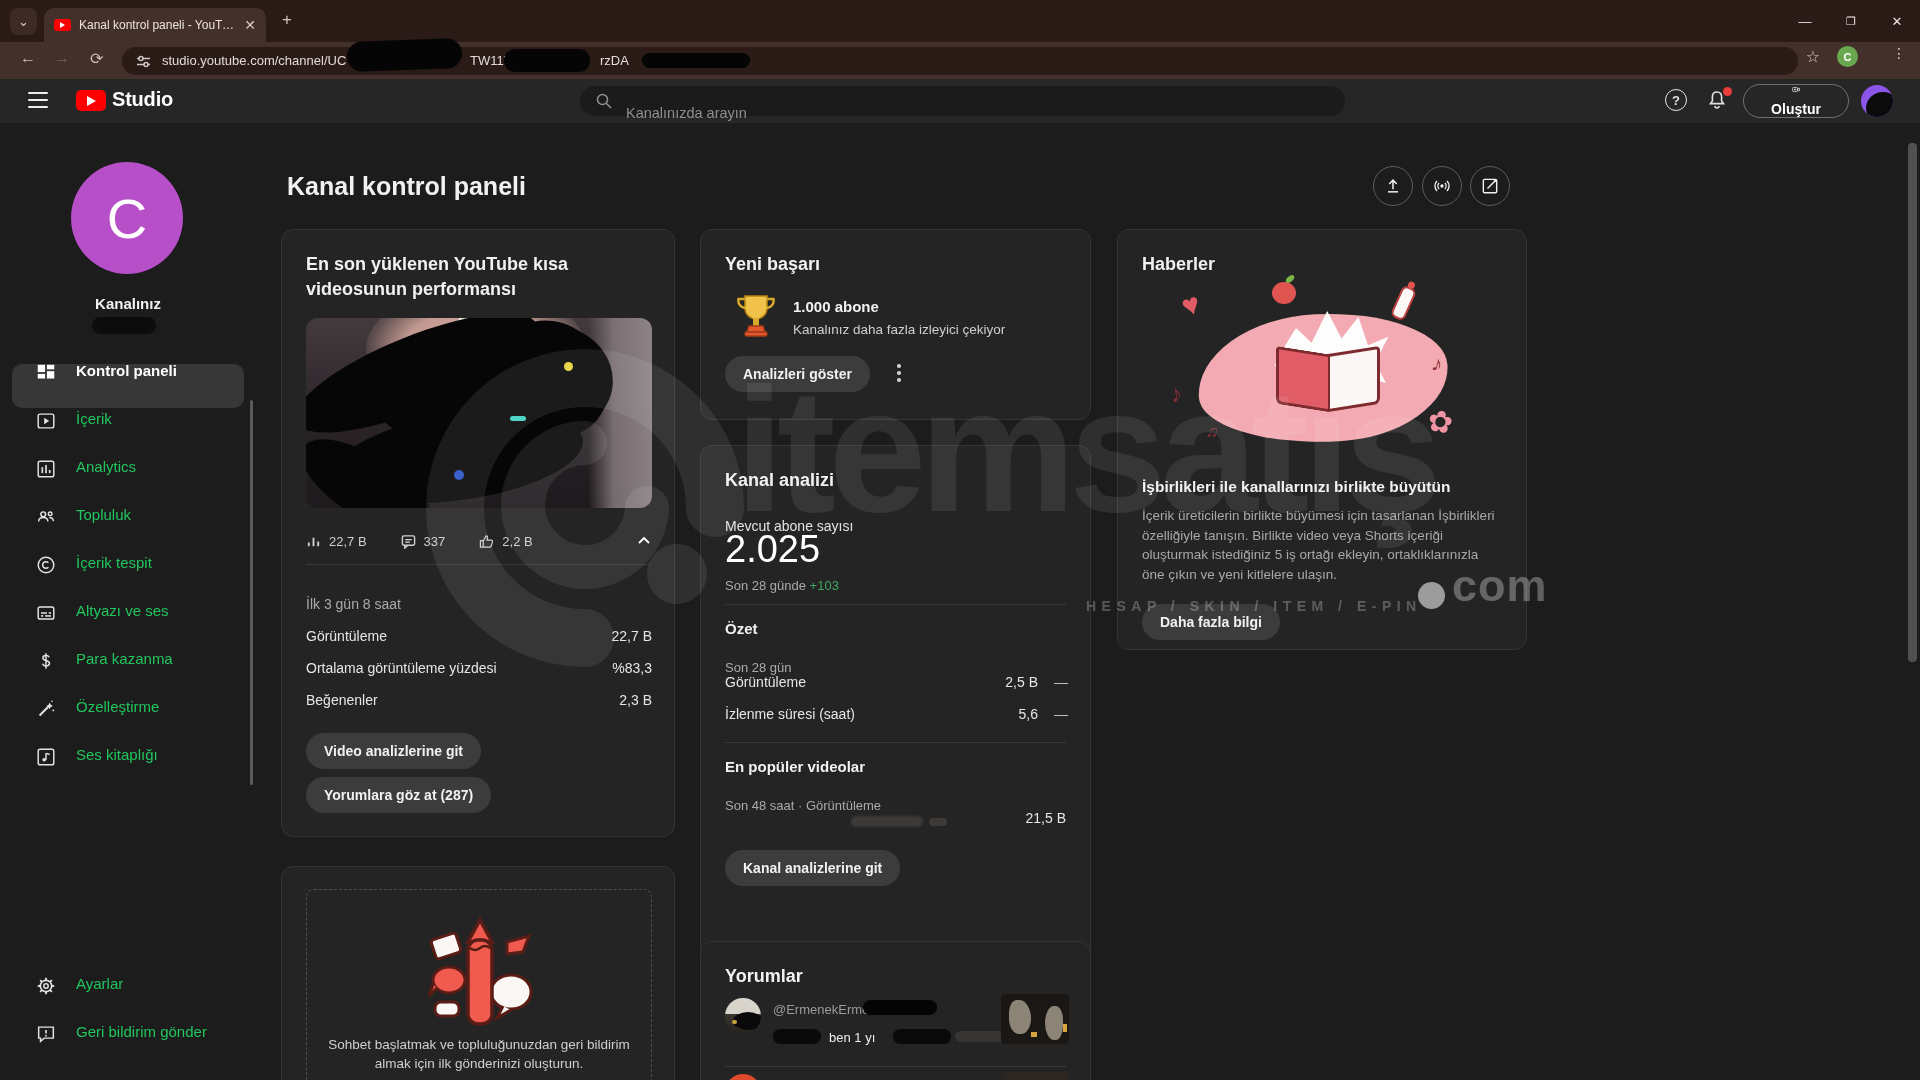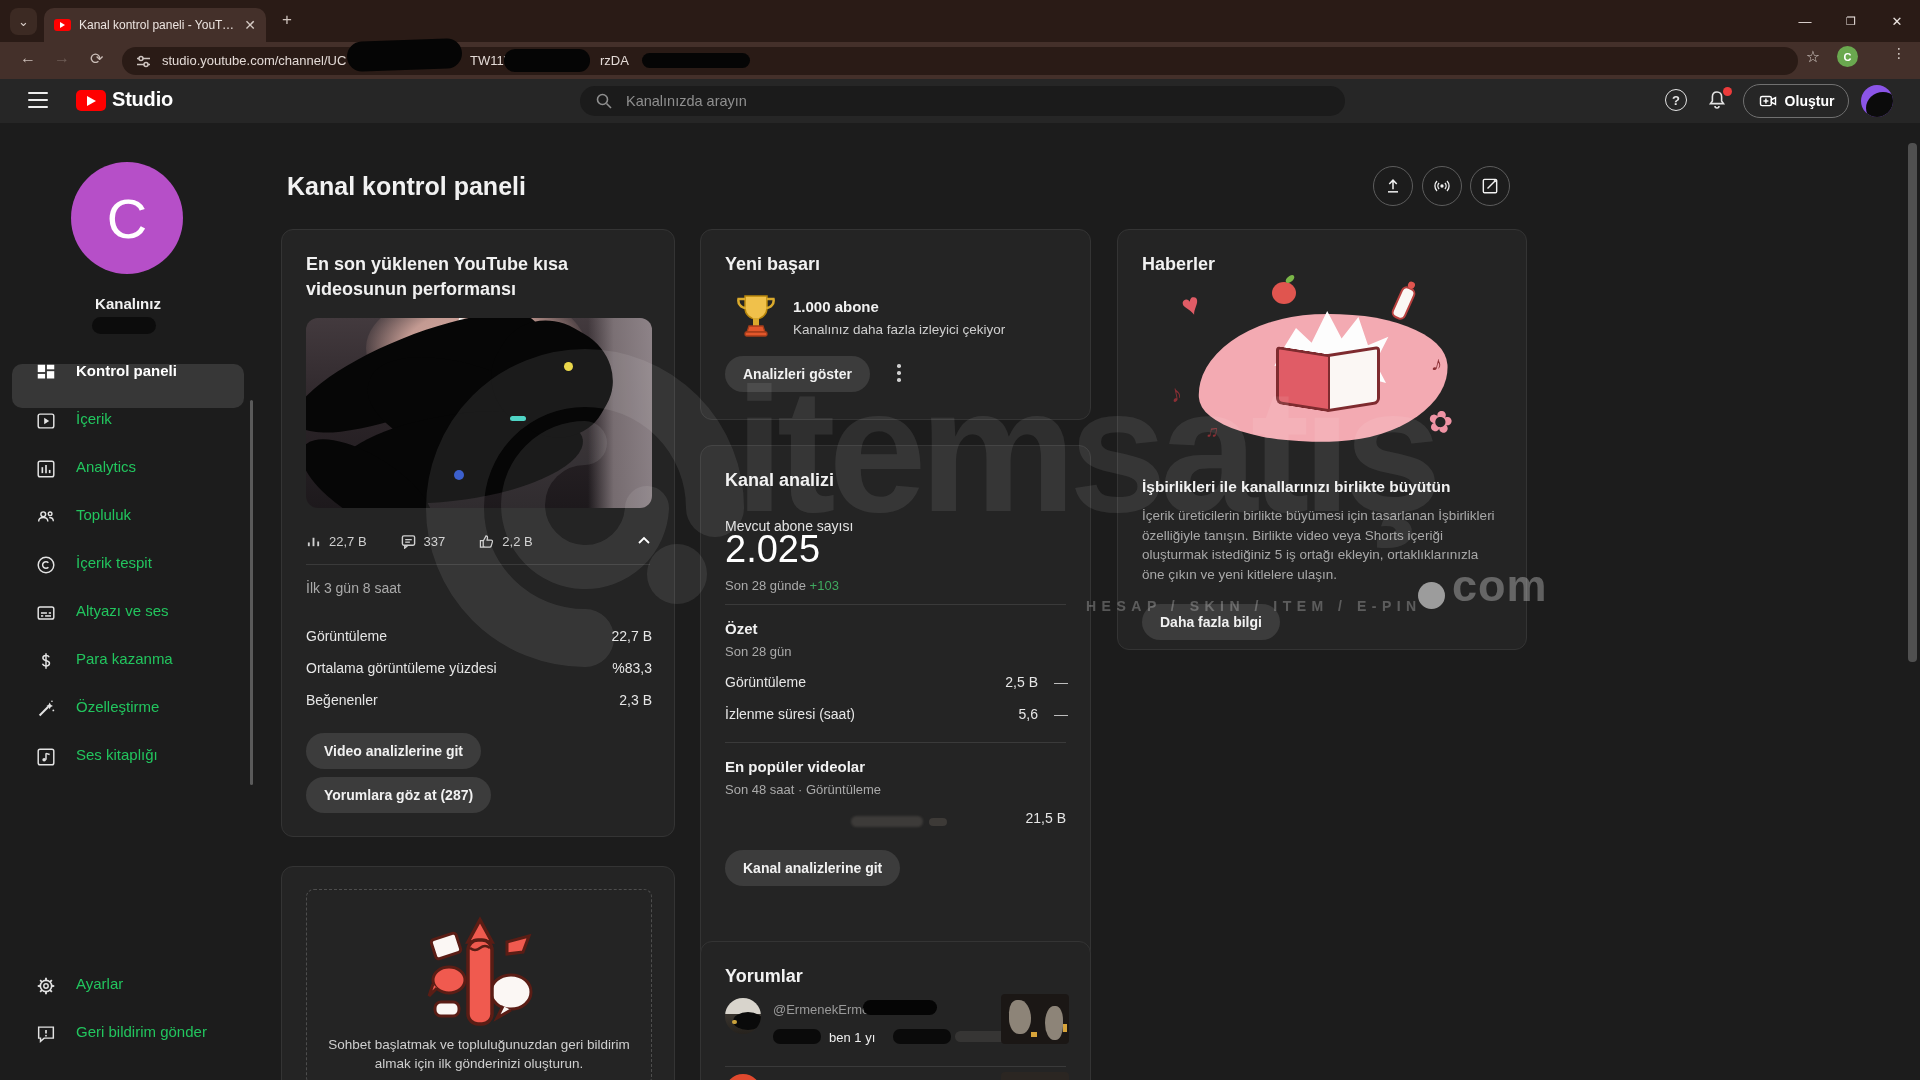--- a/index.html
+++ b/index.html
@@ -41,29 +41,29 @@
   
   .studio-header { position:absolute; left:0; top:79px; width:1920px; height:44px; background:#262626; z-index:90; }
   .hamburger { position:absolute; left:28px; top:13px; width:20px; height:16px; }
   .hamburger span { display:block; height:2px; background:#eee; margin-bottom:5px; border-radius:1px; }
   .yt-logo { position:absolute; left:76px; top:11px; width:30px; height:21px; background:#f00; border-radius:5px; }
   .yt-logo::after { content:""; position:absolute; left:11px; top:6px; border-left:9px solid #fff;
     border-top:5px solid transparent; border-bottom:5px solid transparent; }
   .studio-word { position:absolute; left:112px; top:9px; color:#fff; font-size:20px; font-weight:600; letter-spacing:-0.2px; }
   .search-pill { position:absolute; left:580px; top:7px; width:765px; height:30px; border-radius:15px; background:#1b1b1b; }
   .search-pill svg { position:absolute; left:16px; top:7px; }
-  .search-input { position:absolute; left:46px; top:0; width:690px; height:30px; background:transparent; border:none; outline:none;
+  .search-input { position:absolute; left:46px; top:12px; width:690px; height:30px; background:transparent; border:none; outline:none;
     color:#8f8f8f; font-size:14.5px; font-family:inherit; }
   .search-input::placeholder { color:#8f8f8f; }
   .help-circle { position:absolute; left:1665px; top:10px; width:22px; height:22px; border-radius:50%; border:1.6px solid #e3e3e3;
     color:#e3e3e3; font-size:13px; font-weight:bold; display:flex; align-items:center; justify-content:center; }
   .bell-wrap { position:absolute; left:1705px; top:9px; width:26px; height:26px; }
   .bell-dot { position:absolute; right:-1px; top:-1px; width:9px; height:9px; border-radius:50%; background:#ec3b3b; }
   .create-btn { position:absolute; left:1743px; top:5px; width:106px; height:34px; border-radius:17px; border:1px solid #707070;
-    display:flex; align-items:center; justify-content:center; gap:7px; color:#fff; font-size:14px; font-weight:600; }
+    display:flex; align-items:center; justify-content:center; gap:7px; color:#fff; font-size:14px; font-weight:600;flex-direction:column; }
   .hdr-avatar { position:absolute; left:1861px; top:6px; width:32px; height:32px; border-radius:50%; background:#8b55e8; overflow:hidden; }
   .hdr-avatar .blob { position:absolute; left:5px; top:7px; width:34px; height:32px; border-radius:50%; background:#0b0b0b; }
 
   
   .sidebar { position:absolute; left:0; top:123px; width:256px; height:957px; background:#1c1c1c; }
   .ch-avatar { position:absolute; left:71px; top:39px; width:112px; height:112px; border-radius:50%; background:#b64fc8;
     color:#fff; font-size:56px; display:flex; align-items:center; justify-content:center; }
   .ch-name { position:absolute; left:0; top:172px; width:256px; text-align:center; color:#f1f1f1; font-size:15px; font-weight:600; }
   .ch-handle-frag { position:absolute; left:144px; top:196px; color:#6f6f6f; font-size:11px; }
   .ch-handle-blob { left:92px; top:194px; width:64px; height:17px; border-radius:9px; background:#0c0c0c; }
@@ -79,21 +79,21 @@
   
   .page-title { position:absolute; left:287px; top:172px; color:#f1f1f1; font-size:25px; font-weight:700; }
   .action-circle { position:absolute; top:166px; width:40px; height:40px; border-radius:50%; border:1px solid #5c5c5c;
     display:flex; align-items:center; justify-content:center; }
   .page-scrollbar { position:absolute; left:1908px; top:143px; width:9px; height:519px; background:#505050; border-radius:4px; z-index:95; }
 
   .card { position:absolute; background:#242424; border:1px solid #343434; border-radius:12px; overflow:hidden; }
   .card-title { position:absolute; left:24px; top:22px; color:#f1f1f1; font-size:18px; font-weight:600; line-height:25px; }
   .pill-btn { position:absolute; height:36px; border-radius:18px; background:#3c3c3c; color:#f1f1f1; font-size:14px; font-weight:600;
     display:inline-flex; align-items:center; padding:0 18px; white-space:nowrap; }
-  .dim { color:#aaa; } .lbl { color:#e6e6e6; }
+  .dim { color:#aaa;margin-top:16px; } .lbl { color:#e6e6e6; }
   .hr { position:absolute; left:24px; right:24px; height:1px; background:#3a3a3a; }
 
   
   #card-short { left:281px; top:229px; width:394px; height:608px; }
   .thumb { position:absolute; left:24px; top:88px; width:346px; height:190px; border-radius:12px; overflow:hidden;
     background:linear-gradient(180deg,#433a3e 0%,#2a2327 55%,#1d191c 100%); }
   .thumb .pink { position:absolute; left:60px; top:-30px; width:220px; height:120px; border-radius:50%;
     background:radial-gradient(ellipse at center,#d8aca4 0%,#c39a92 45%,transparent 75%); }
   .thumb .band { position:absolute; right:0; top:0; width:64px; height:190px;
     background:linear-gradient(90deg,transparent 0%,#857a7e 40%,#9b9095 100%); opacity:.85; }

